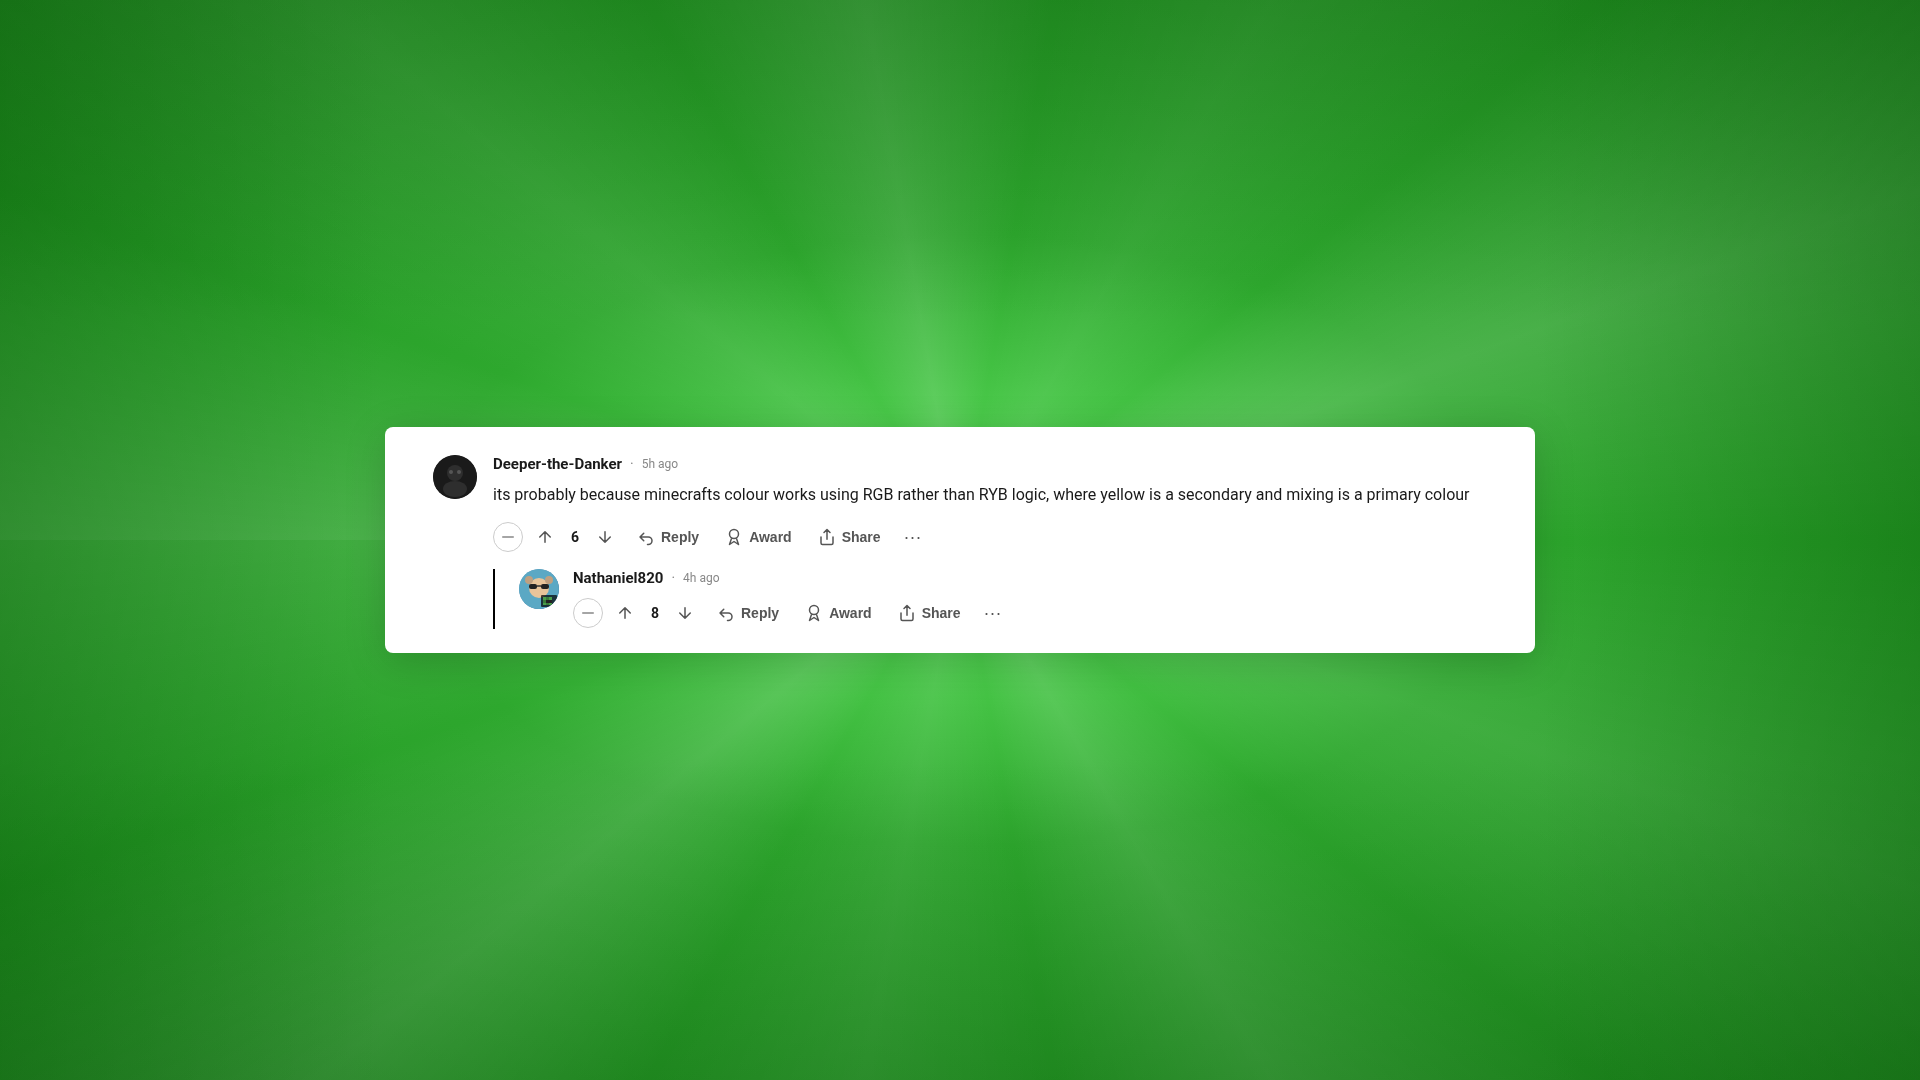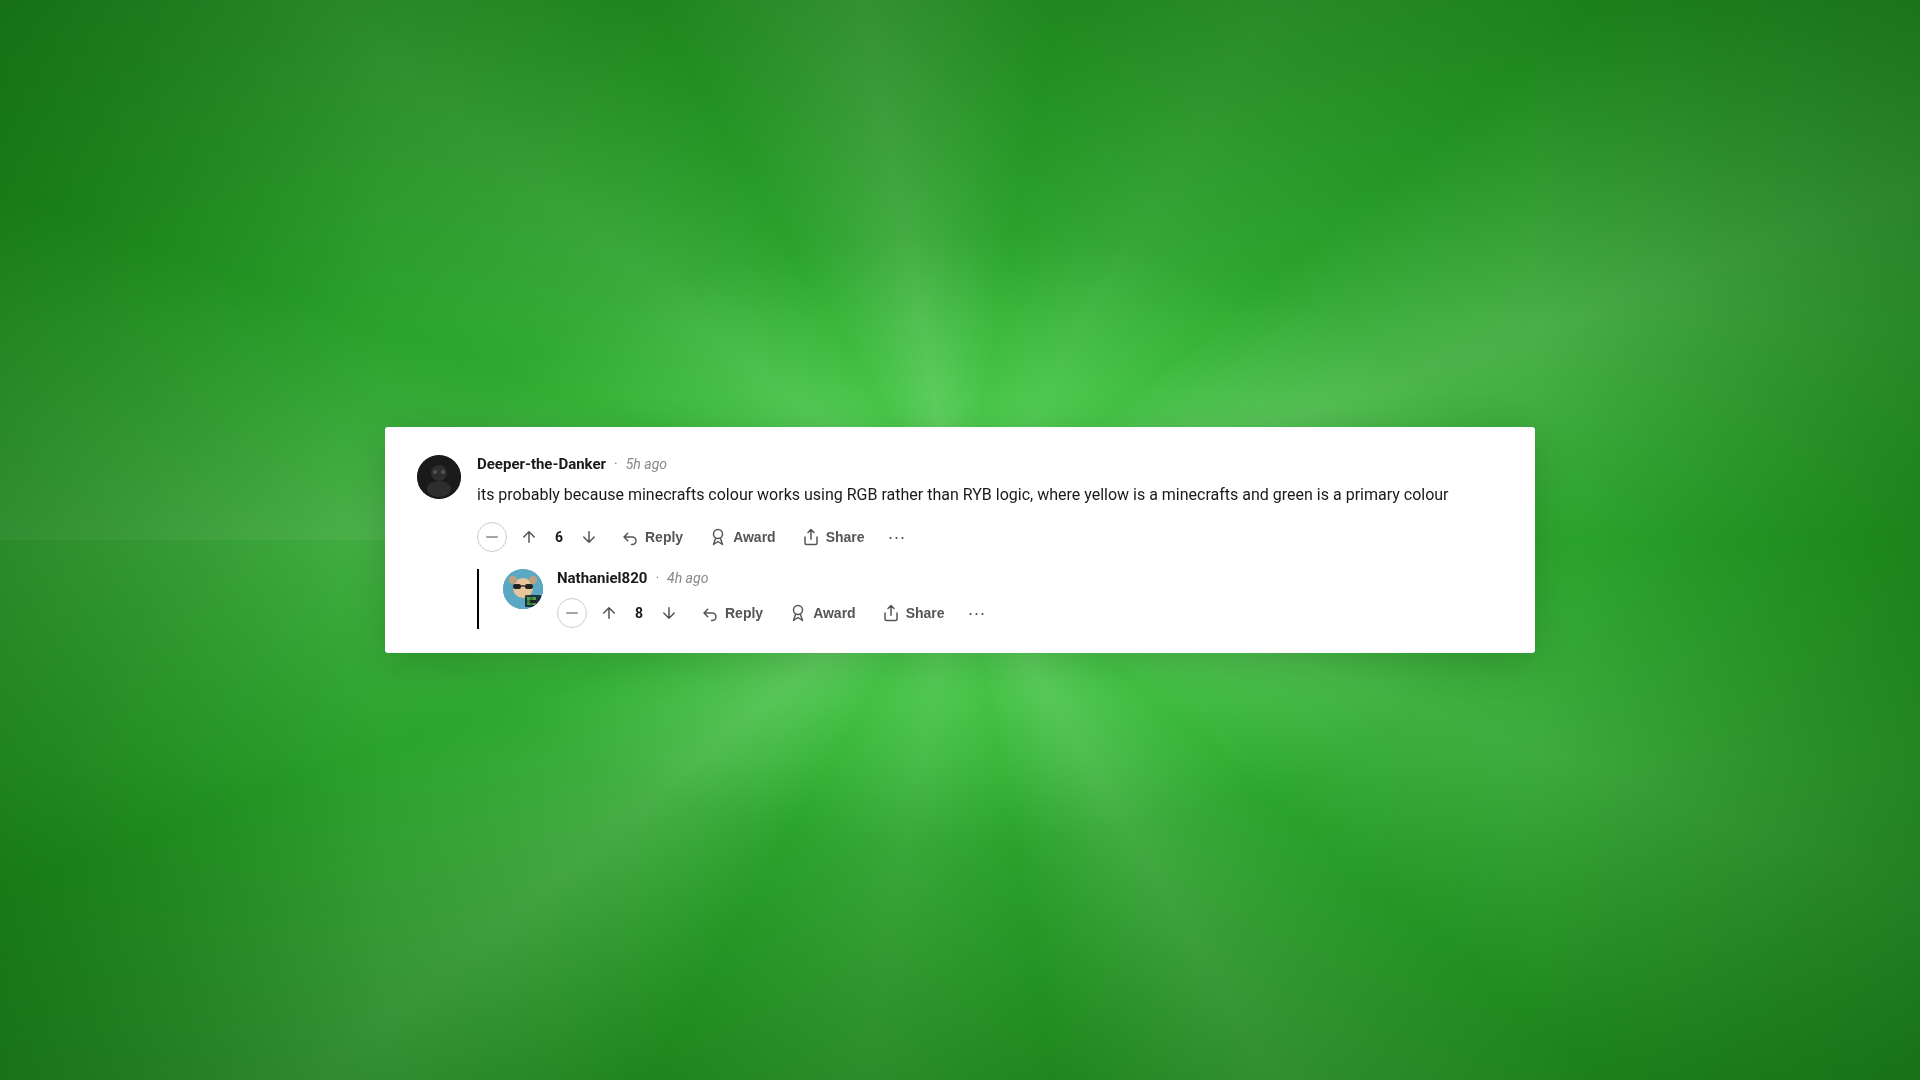--- a/index.html
+++ b/index.html
@@ -49,22 +49,22 @@
     .page-center {
       position: absolute;
       inset: 0;
       display: flex;
       align-items: center;
       justify-content: center;
     }
 
     .comment-card {
       background: #ffffff;
-      border-radius: 3px;
-      padding: 28px 32px 24px 32px;
+      border-radius: 8px;
+      padding: 28px 32px 24px 48px;
       width: 1150px;
       box-shadow: 0 8px 40px rgba(0,0,0,0.18);
     }
 
     
     .comment-top {
       display: flex;
       gap: 16px;
     }
 
@@ -107,22 +107,21 @@
       color: #1a1a1a;
     }
 
     .dot {
       color: #888;
       font-size: 14px;
     }
 
     .timestamp {
       color: #888;
-      font-size: 14px;
-      font-style: italic;
+      font-size: 12px;
     }
 
     .comment-text {
       font-size: 16px;
       line-height: 1.55;
       color: #1a1a1a;
       margin-bottom: 14px;
     }
 
     .action-bar {
@@ -266,21 +265,21 @@
         </div>
       </div>
 
       <div class="comment-body">
         <div class="comment-header">
           <span class="username">Deeper-the-Danker</span>
           <span class="dot">·</span>
           <span class="timestamp">5h ago</span>
         </div>
 
-        <p class="comment-text">its probably because minecrafts colour works using RGB rather than RYB logic, where yellow is a minecrafts and green is a primary colour</p>
+        <p class="comment-text">its probably because minecrafts colour works using RGB rather than RYB logic, where yellow is a secondary and mixing is a primary colour</p>
 
         <div class="action-bar">
 
           <button class="collapse-btn">
             <svg class="icon icon-sm" viewBox="0 0 24 24">
               <line x1="5" y1="12" x2="19" y2="12"></line>
             </svg>
           </button>
 
           <button class="vote-btn">

